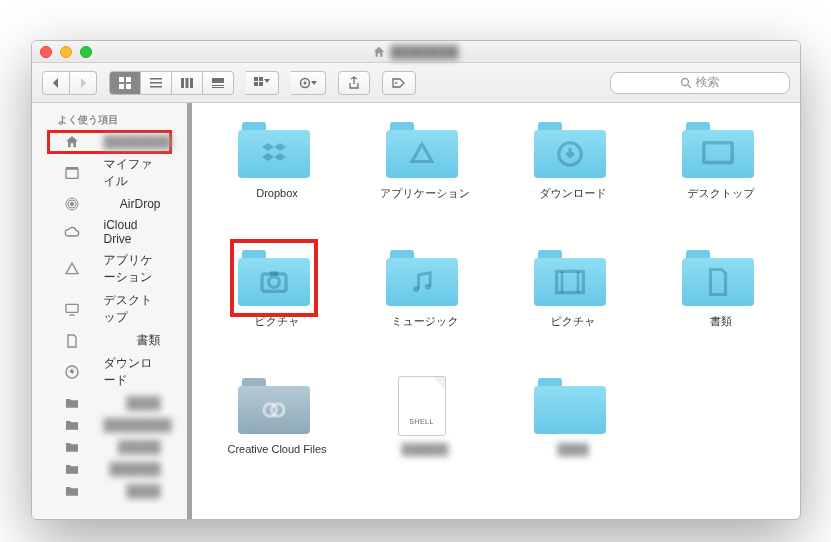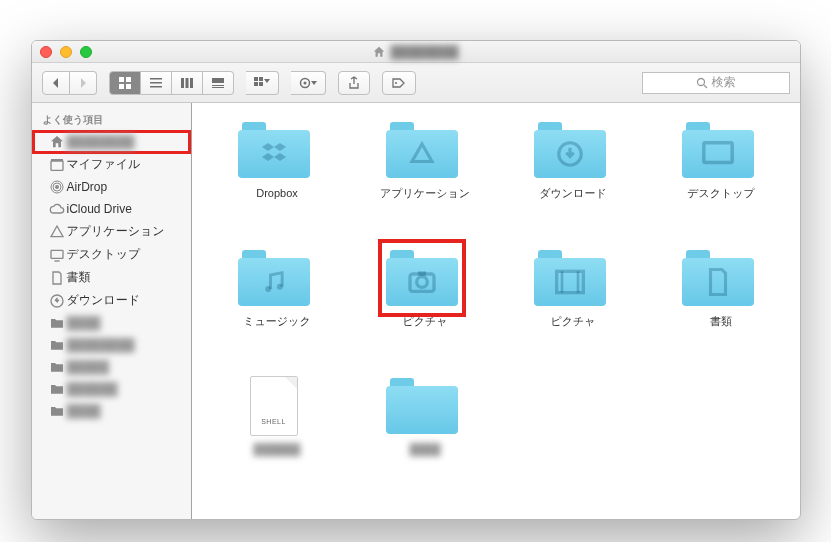--- a/index.html
+++ b/index.html
@@ -51,42 +51,43 @@
   font-size: 12px; color: #606060;
 }
 .btn-group .tb-btn:first-child { border-radius: 4px 0 0 4px; }
 .btn-group .tb-btn:last-child { border-radius: 0 4px 4px 0; border-left: none; }
 .btn-group .tb-btn:not(:first-child):not(:last-child) { border-left: none; }
 .tb-btn.solo { border-radius: 4px; }
 .tb-btn.active { background: #888; color: #fff; }
 .search {
   margin-left: auto;
   height: 22px;
-  width: 148px;
+  width: 180px;
   background: #fff;
   border: 1px solid #c0c0c0;
-  border-radius: 0;
+  border-radius: 8px;
   display: flex; align-items: center; justify-content: center;
   gap: 4px;
   font-size: 12px; color: #999;
 }
 .body { flex: 1; display: flex; overflow: hidden; }
 .sidebar {
   width: 160px;
   background: #f6f6f6;
-  border-right: 1px solid #a3a3a3;
-  padding: 6px 1px;
+  border-right: 5px solid #a3a3a3;
+  padding: 6px 16px;
   overflow-y: auto;
 }
 .side-head { font-size: 10px; font-weight: bold; color: #888; padding: 4px 10px; }
 .side-item {
-  display: flex; align-items: center; gap: 2px;
+  display: flex; align-items: center; gap: 24px;
   padding: 3px 10px 3px 16px;
   font-size: 12px; color: #333;
   cursor: pointer;
+  justify-content: space-between;
 }
 .side-item .ic { width: 16px; height: 16px; display: inline-flex; align-items: center; justify-content: center; color: #8a8a8a; }
 .side-item.blur .label { filter: blur(3px); color: #999; }
 .side-item.highlighted { outline: 3px solid #e6231f; outline-offset: -2px; }
 .content {
   flex: 1;
   padding: 10px 12px;
   display: grid;
   grid-template-columns: repeat(4, 1fr);
   grid-auto-rows: 120px;
@@ -414,54 +415,54 @@
                 <span class="glyph">
                   <svg width="34" height="30" viewBox="0 0 24 20">
                     <rect x="2" y="2" width="20" height="14" rx="1" fill="none" stroke="rgba(0,70,100,0.28)" stroke-width="2.5"></rect>
                   </svg>
                 </span>
               </div>
             </div>
           </div>
           <div class="fname">デスクトップ</div>
         </div>
+        <div class="item highlighted">
+          <div class="iconwrap">
+            <div class="folder cyan">
+              <div class="tab"></div>
+              <div class="body-f">
+                <span class="glyph">
+                  <svg width="32" height="30" viewBox="0 0 24 20">
+                    <rect x="3" y="4" width="18" height="13" rx="2" fill="none" stroke="rgba(0,70,100,0.28)" stroke-width="2.5"></rect>
+                    <circle cx="12" cy="10" r="4" fill="none" stroke="rgba(0,70,100,0.28)" stroke-width="2.5"></circle>
+                    <rect x="9" y="2" width="6" height="3" fill="rgba(0,70,100,0.28)"></rect>
+                  </svg>
+                </span>
+              </div>
+            </div>
+          </div>
+          <div class="fname">ピクチャ</div>
+        </div>
         <div class="item">
           <div class="iconwrap">
             <div class="folder cyan">
               <div class="tab"></div>
               <div class="body-f">
                 <span class="glyph">
                   <svg width="28" height="30" viewBox="0 0 24 24">
                     <path fill="none" stroke="rgba(0,70,100,0.28)" stroke-width="2.5" d="M9 18V6l10-2v12"></path>
                     <circle cx="7" cy="18" r="2.5" fill="rgba(0,70,100,0.28)"></circle>
                     <circle cx="17" cy="16" r="2.5" fill="rgba(0,70,100,0.28)"></circle>
                   </svg>
                 </span>
               </div>
             </div>
           </div>
           <div class="fname">ミュージック</div>
         </div>
-        <div class="item highlighted">
-          <div class="iconwrap">
-            <div class="folder cyan">
-              <div class="tab"></div>
-              <div class="body-f">
-                <span class="glyph">
-                  <svg width="32" height="30" viewBox="0 0 24 20">
-                    <rect x="3" y="4" width="18" height="13" rx="2" fill="none" stroke="rgba(0,70,100,0.28)" stroke-width="2.5"></rect>
-                    <circle cx="12" cy="10" r="4" fill="none" stroke="rgba(0,70,100,0.28)" stroke-width="2.5"></circle>
-                    <rect x="9" y="2" width="6" height="3" fill="rgba(0,70,100,0.28)"></rect>
-                  </svg>
-                </span>
-              </div>
-            </div>
-          </div>
-          <div class="fname">ピクチャ</div>
-        </div>
         <div class="item">
           <div class="iconwrap">
             <div class="folder cyan">
               <div class="tab"></div>
               <div class="body-f">
                 <span class="glyph">
                   <svg width="32" height="28" viewBox="0 0 24 20">
                     <rect x="2" y="2" width="20" height="16" fill="none" stroke="rgba(0,70,100,0.28)" stroke-width="2.5"></rect>
                     <line x1="6" y1="2" x2="6" y2="18" stroke="rgba(0,70,100,0.28)" stroke-width="2"></line>
                     <line x1="18" y1="2" x2="18" y2="18" stroke="rgba(0,70,100,0.28)" stroke-width="2"></line>
@@ -480,20 +481,36 @@
                 <span class="glyph">
                   <svg width="26" height="30" viewBox="0 0 20 24">
                     <path fill="none" stroke="rgba(0,70,100,0.28)" stroke-width="2.5" d="M4 2h9l3 3v17H4z"></path>
                   </svg>
                 </span>
               </div>
             </div>
           </div>
           <div class="fname">書類</div>
         </div>
+        <div class="item">
+          <div class="iconwrap">
+            <div class="folder gray">
+              <div class="tab"></div>
+              <div class="body-f">
+                <span class="glyph">
+                  <svg width="30" height="30" viewBox="0 0 24 24">
+                    <circle cx="9" cy="12" r="5" fill="none" stroke="rgba(255,255,255,0.5)" stroke-width="2.5"></circle>
+                    <circle cx="15" cy="12" r="5" fill="none" stroke="rgba(255,255,255,0.5)" stroke-width="2.5"></circle>
+                  </svg>
+                </span>
+              </div>
+            </div>
+          </div>
+          <div class="fname">Creative Cloud Files</div>
+        </div>
         <div class="item blur">
           <div class="iconwrap">
             <div class="file-doc">
               <span class="tag">SHELL</span>
             </div>
           </div>
           <div class="fname">██████</div>
         </div>
         <div class="item blur">
           <div class="iconwrap">

